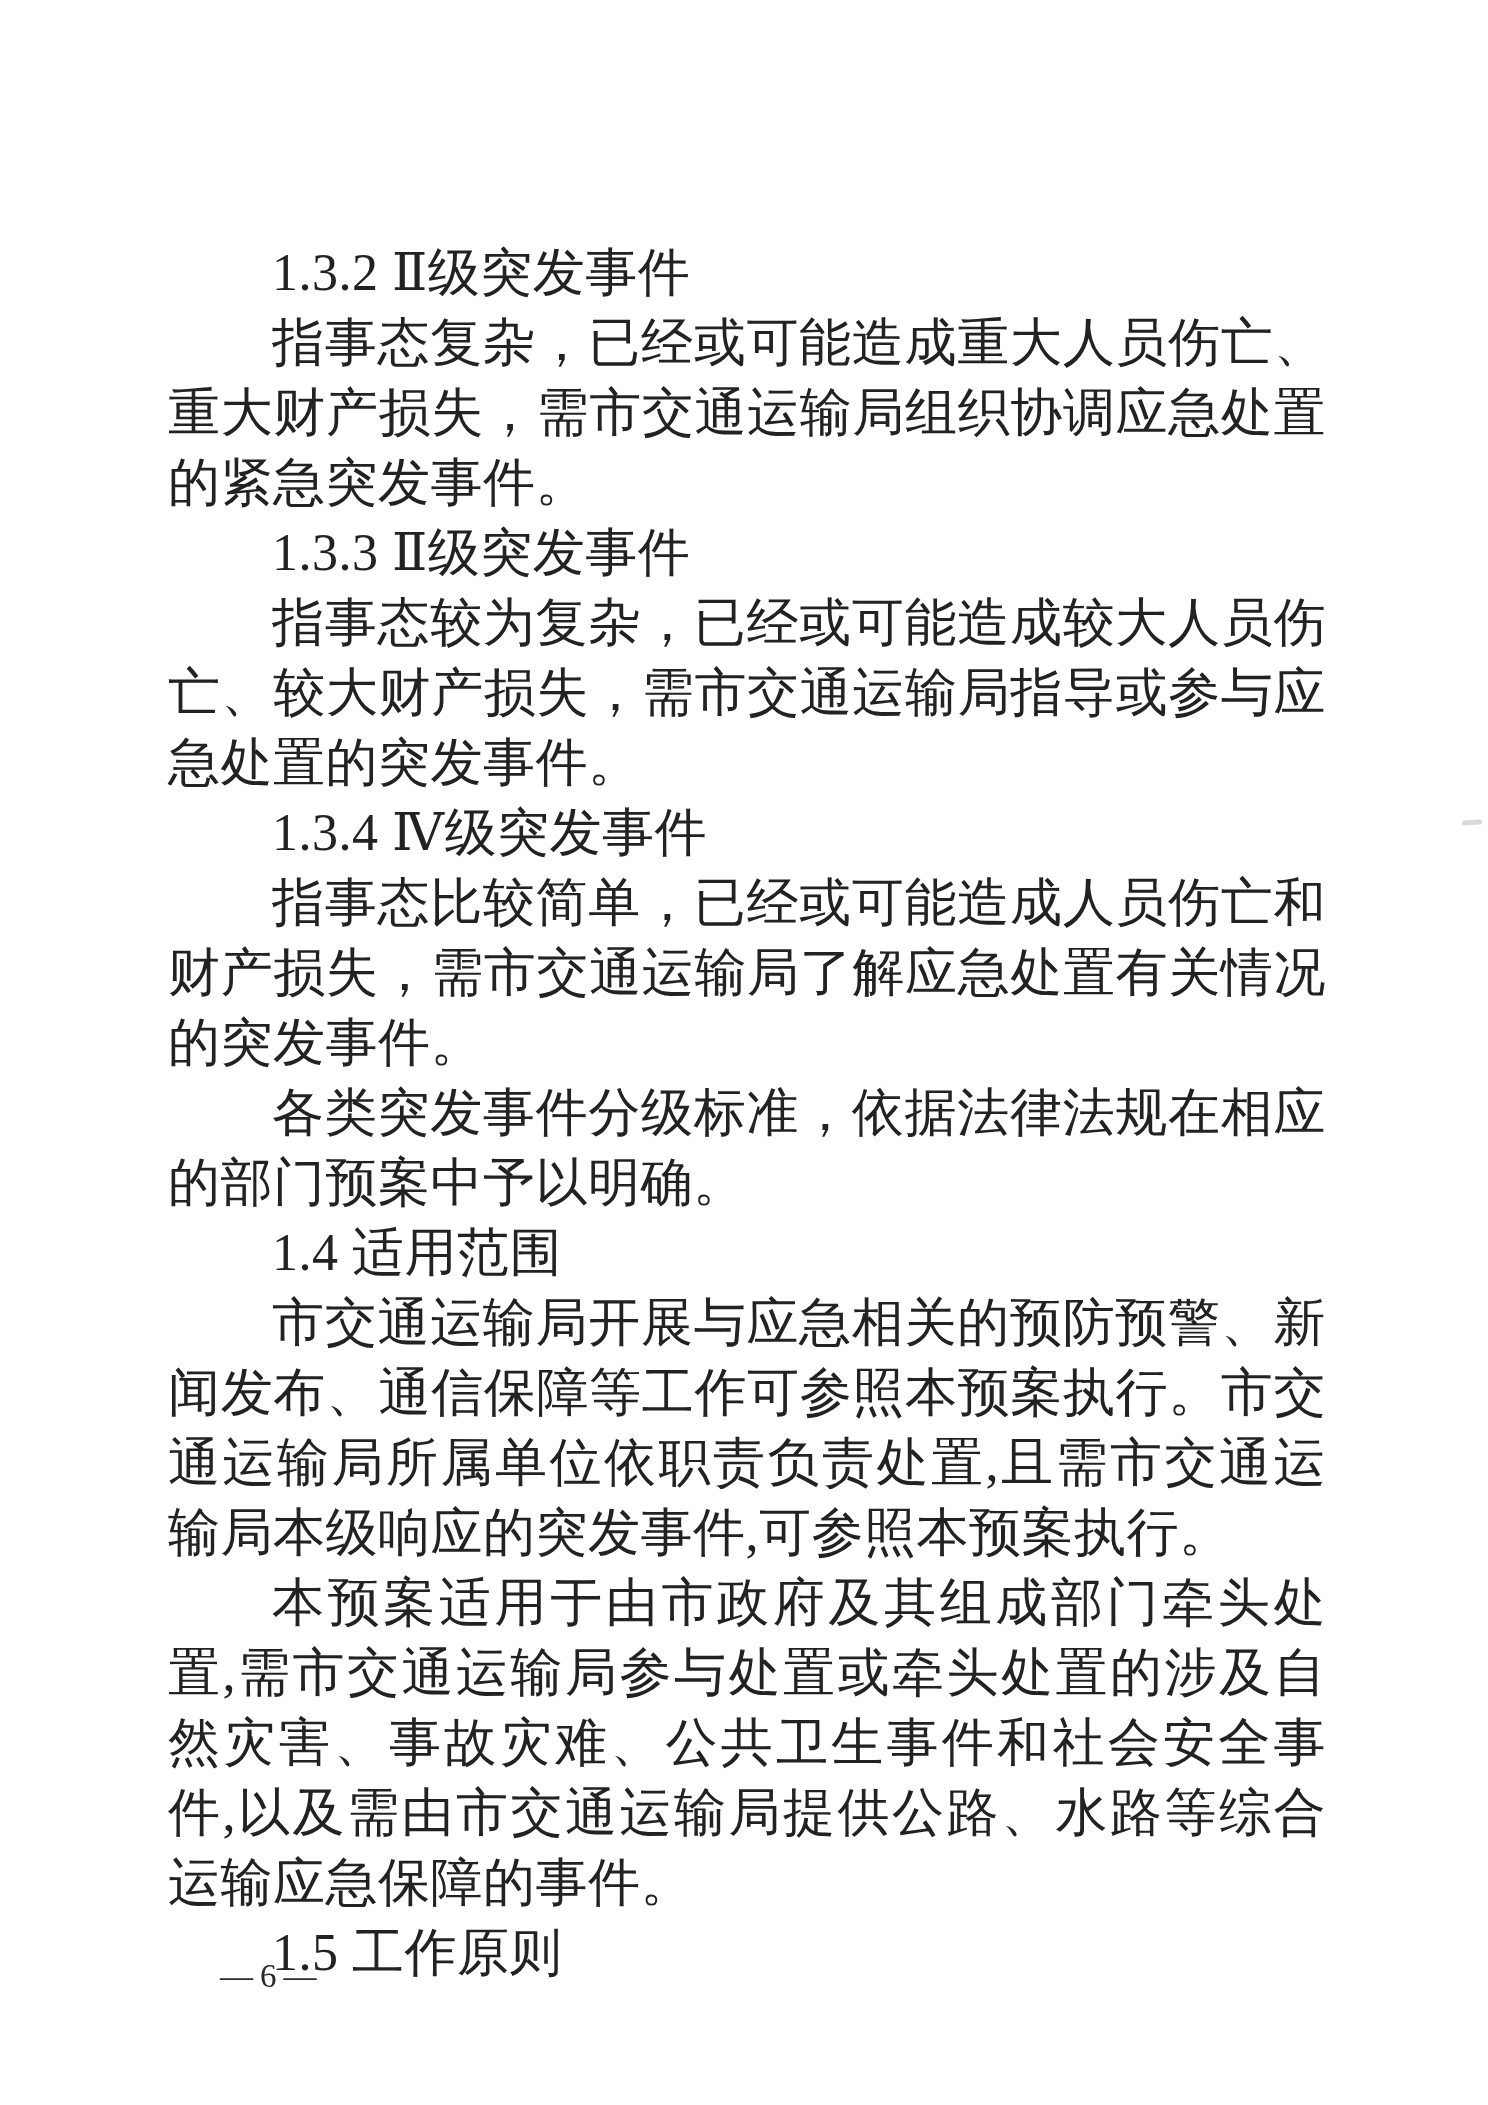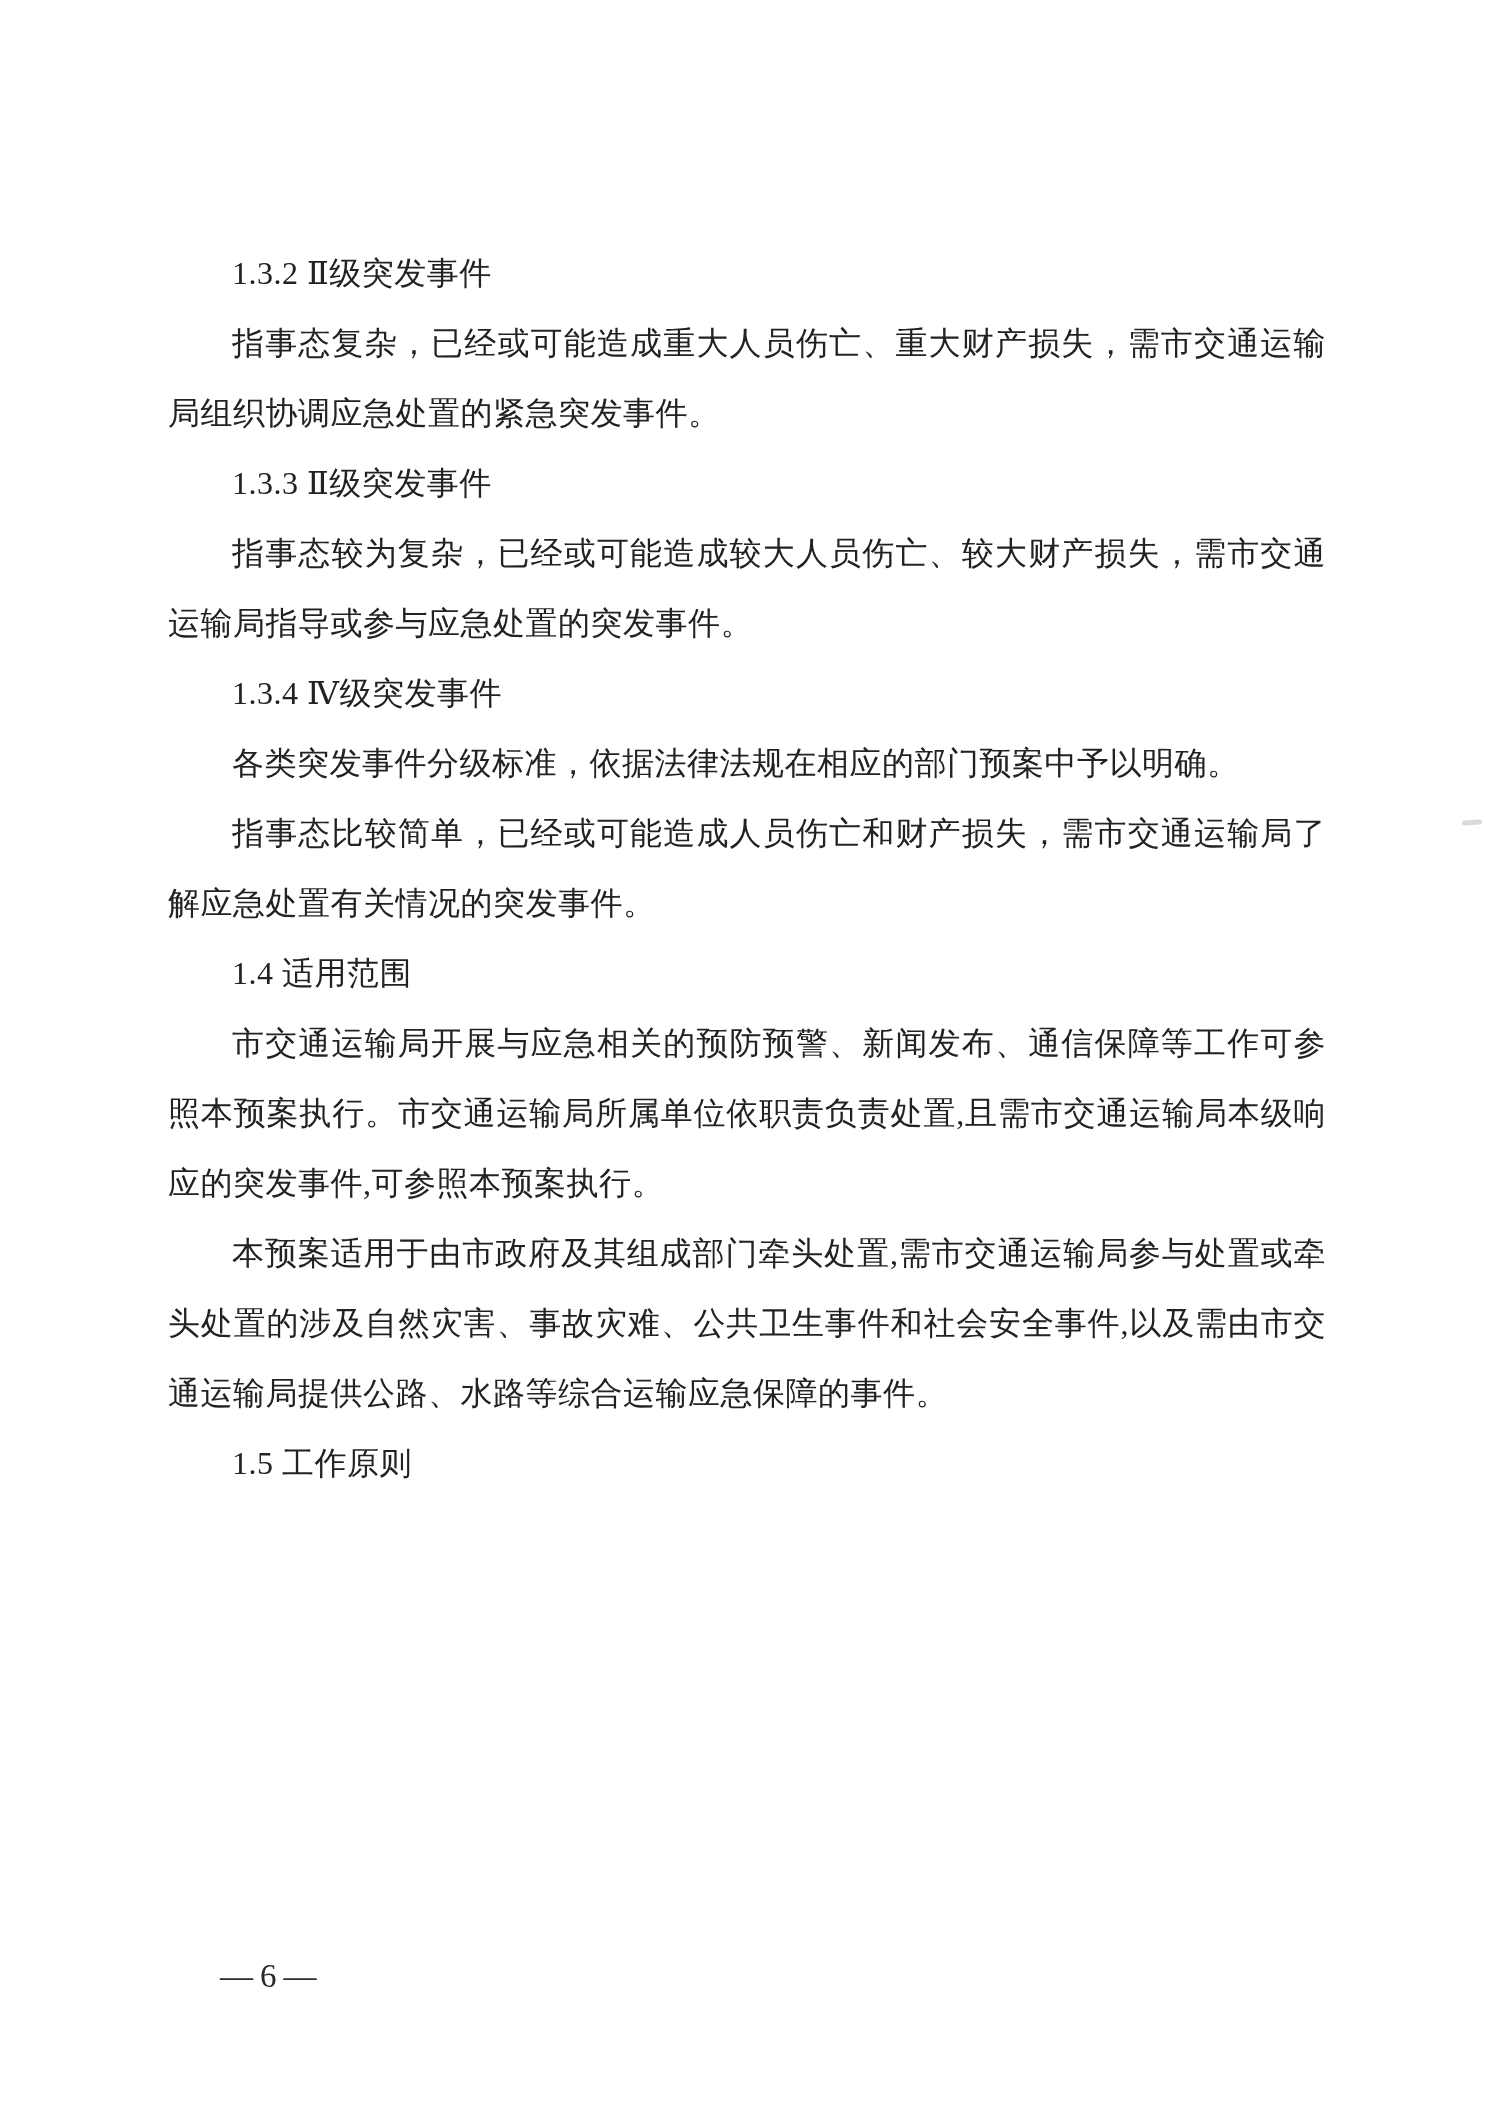--- a/index.html
+++ b/index.html
@@ -18,21 +18,21 @@
   }
   .textblock {
     position: absolute;
     left: 168px;
     top: 238px;
     width: 1158px;
   }
   .textblock p {
     margin: 0;
     padding: 0;
-    font-size: 32px;
+    font-size: 52px;
     line-height: 70px;
     letter-spacing: 0.5px;
     color: #222222;
   }
   .para-body {
     text-align: justify;
     text-justify: inter-character;
     text-indent: 2em;
   }
   .para-heading {
@@ -65,22 +65,22 @@
 <body>
 
 <div class="page">
 
   <main class="textblock">
     <p class="para-heading">1.3.2 Ⅱ级突发事件</p>
     <p class="para-body">指事态复杂，已经或可能造成重大人员伤亡、重大财产损失，需市交通运输局组织协调应急处置的紧急突发事件。</p>
     <p class="para-heading">1.3.3 Ⅱ级突发事件</p>
     <p class="para-body">指事态较为复杂，已经或可能造成较大人员伤亡、较大财产损失，需市交通运输局指导或参与应急处置的突发事件。</p>
     <p class="para-heading">1.3.4 Ⅳ级突发事件</p>
+    <p class="para-body">指事态比较简单，已经或可能造成人员伤亡和财产损失，需市交通运输局了解应急处置有关情况的突发事件。</p>
     <p class="para-body">各类突发事件分级标准，依据法律法规在相应的部门预案中予以明确。</p>
-    <p class="para-body">指事态比较简单，已经或可能造成人员伤亡和财产损失，需市交通运输局了解应急处置有关情况的突发事件。</p>
     <p class="para-heading">1.4 适用范围</p>
     <p class="para-body">市交通运输局开展与应急相关的预防预警、新闻发布、通信保障等工作可参照本预案执行。市交通运输局所属单位依职责负责处置,且需市交通运输局本级响应的突发事件,可参照本预案执行。</p>
     <p class="para-body">本预案适用于由市政府及其组成部门牵头处置,需市交通运输局参与处置或牵头处置的涉及自然灾害、事故灾难、公共卫生事件和社会安全事件,以及需由市交通运输局提供公路、水路等综合运输应急保障的事件。</p>
     <p class="para-heading">1.5 工作原则</p>
   </main>
 
   <div class="page-footer">—6—</div>
 
   <div class="scan-artifact"></div>
 

